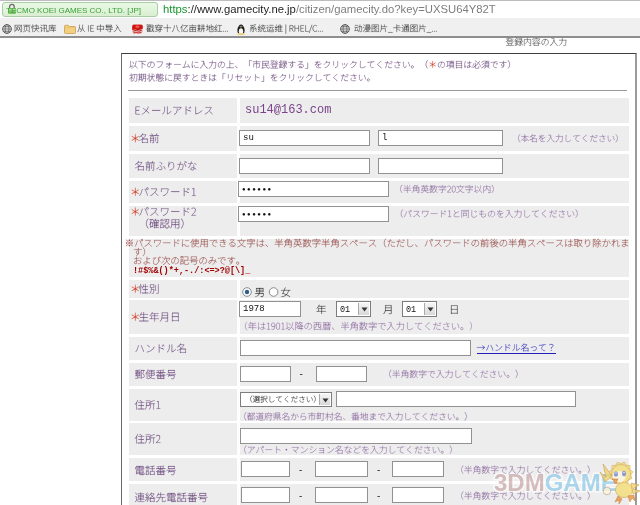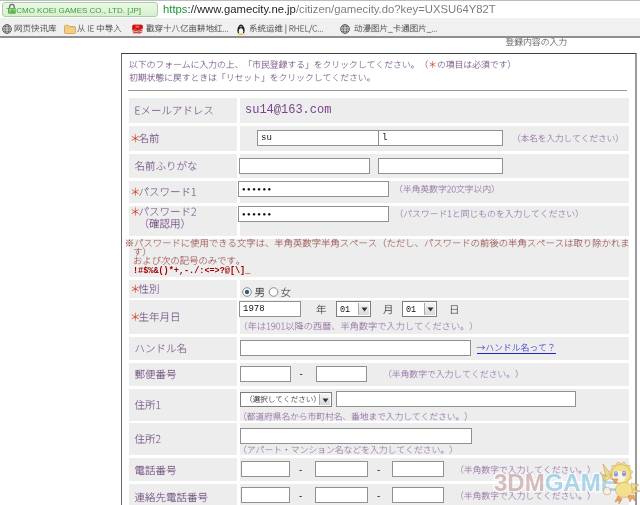--- a/index.html
+++ b/index.html
@@ -64,21 +64,21 @@
 <div class="cell" style="left:240px;top:363px;width:389px;height:23px"></div>
 <div class="cell" style="left:129px;top:389px;width:108px;height:32px"></div>
 <div class="cell" style="left:240px;top:389px;width:389px;height:32px"></div>
 <div class="cell" style="left:129px;top:423px;width:108px;height:32px"></div>
 <div class="cell" style="left:240px;top:423px;width:389px;height:32px"></div>
 <div class="cell" style="left:129px;top:458px;width:108px;height:23px"></div>
 <div class="cell" style="left:240px;top:458px;width:389px;height:23px"></div>
 <div class="cell" style="left:129px;top:484px;width:108px;height:28px"></div>
 <div class="cell" style="left:240px;top:484px;width:389px;height:28px"></div>
 <div class="abs" style="left:245px;top:106px;font-family:'Liberation Mono',monospace;font-size:12px;color:#7a4489;line-height:9px">su14@163.com</div>
-<div class="input" style="left:239px;top:129.5px;width:131px;height:16px;margin-left:18px;">su</div>
+<div class="input" style="left:239px;top:129.5px;width:131px;height:16px;">su</div>
 <div class="input" style="left:378px;top:129.5px;width:124.5px;height:16px;">l</div>
 <div class="input" style="left:239px;top:157.5px;width:131px;height:16px;"></div>
 <div class="input" style="left:378px;top:157.5px;width:124.5px;height:16px;"></div>
 <div class="input" style="left:238px;top:180.5px;width:150.5px;height:16px;"><span style="font-size:6px;letter-spacing:1.5px;line-height:13px">●●●●●●</span></div>
 <div class="input" style="left:238px;top:205.5px;width:150.5px;height:16px;"><span style="font-size:6px;letter-spacing:1.5px;line-height:13px">●●●●●●</span></div>
 <div class="abs" style="left:133px;top:266.5px;font-family:'Liberation Mono',monospace;font-weight:bold;font-size:8.5px;color:#a00000;line-height:9px">!#$%&amp;()*+,-./:&lt;=&gt;?@[\]_</div>
 <svg class="abs" style="left:242px;top:287px" width="44" height="10" viewBox="0 0 44 10">
     <circle cx="5" cy="5" r="4.3" fill="#fdfdfd" stroke="#8a8a8a" stroke-width="1"></circle>
     <circle cx="5" cy="5" r="2.2" fill="#2c5f8a"></circle>
     <circle cx="31.6" cy="5" r="4.3" fill="#fdfdfd" stroke="#8a8a8a" stroke-width="1"></circle>

